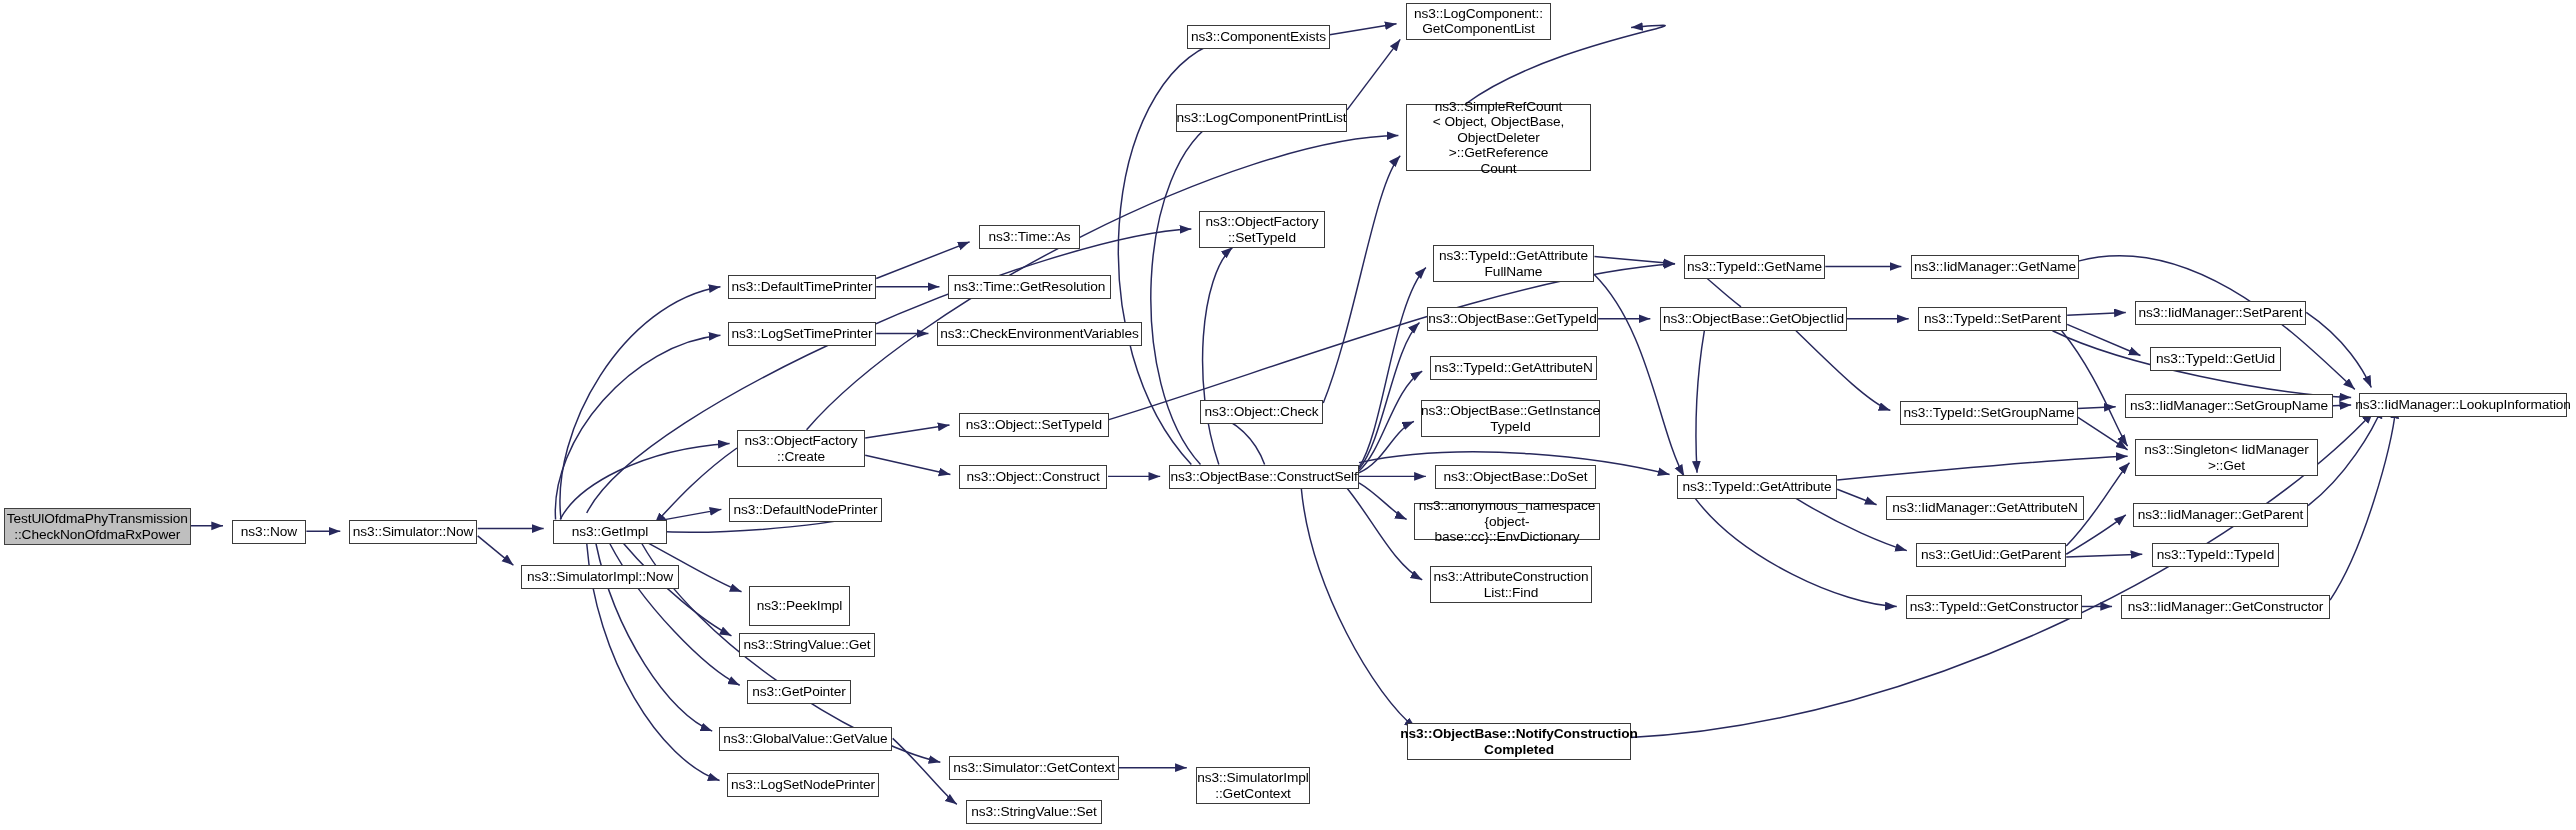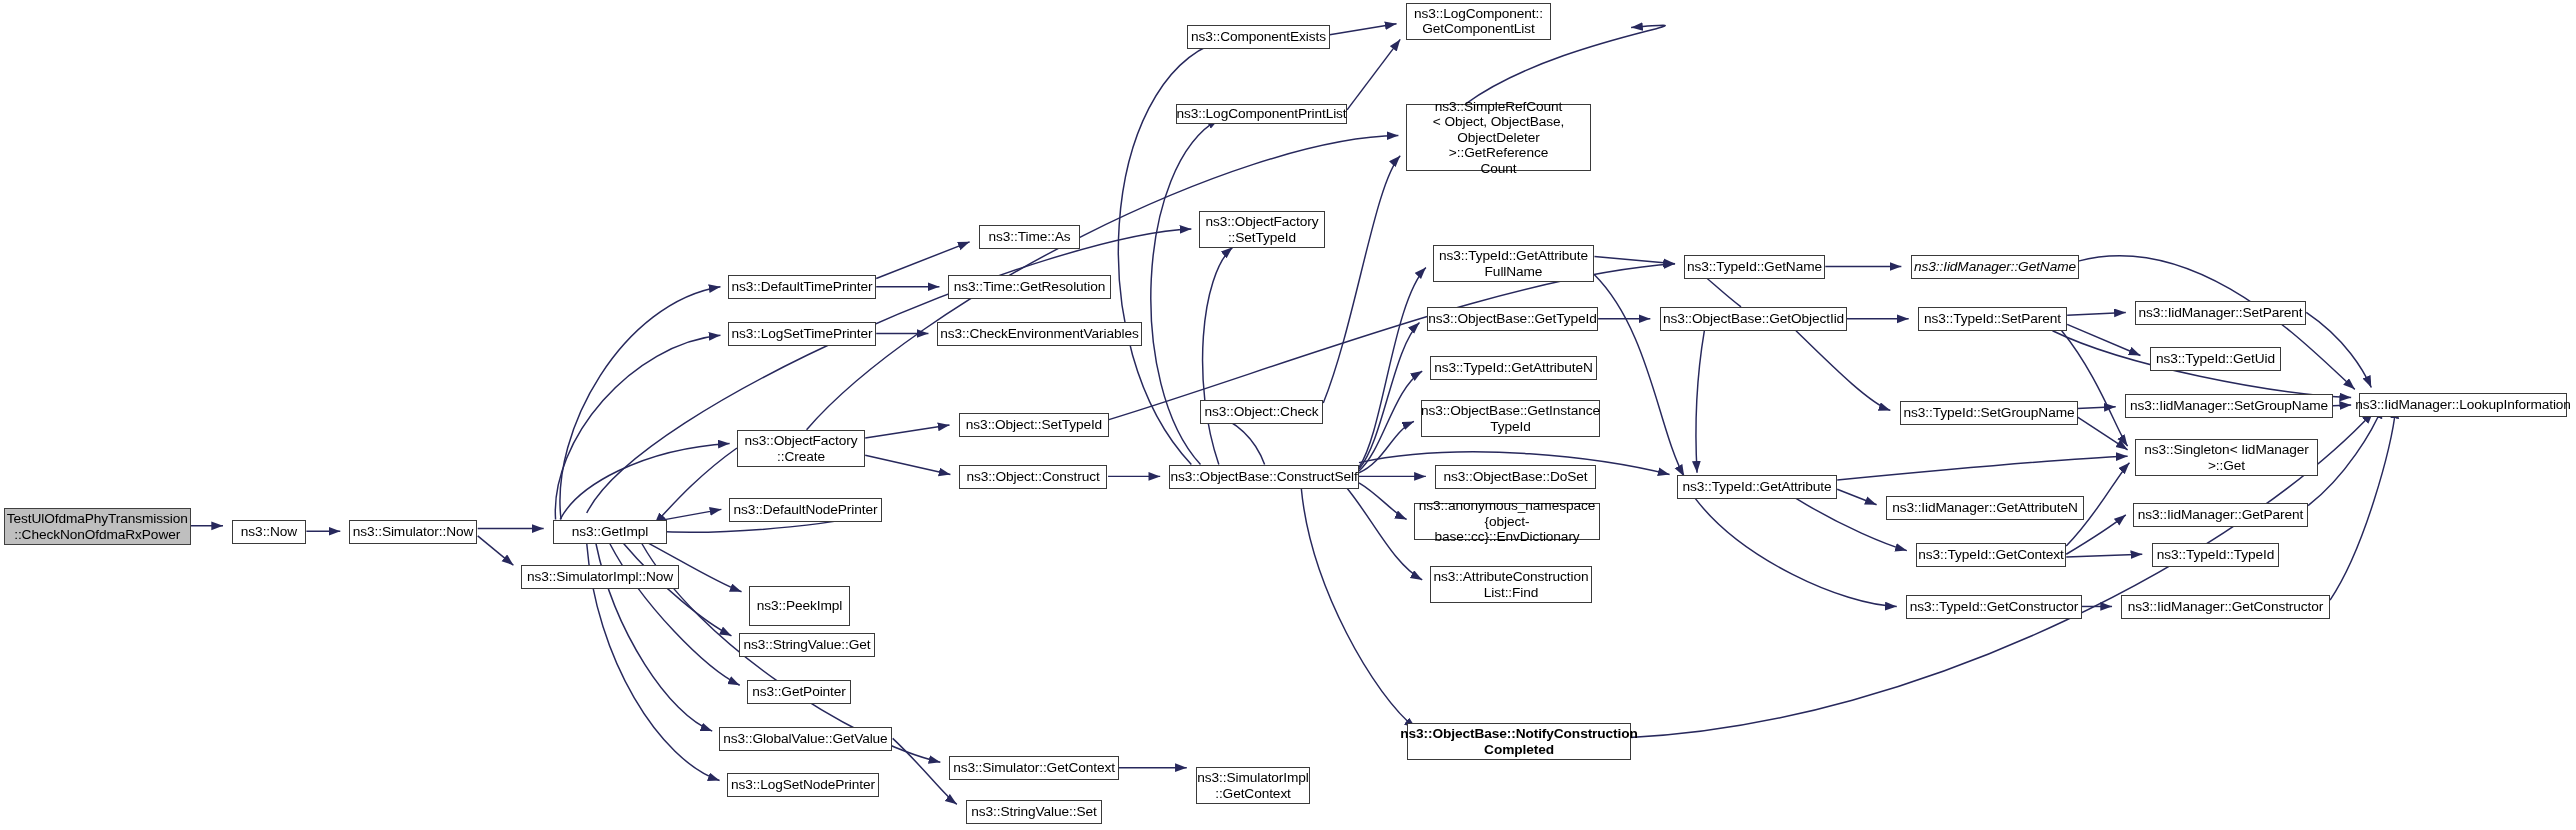--- a/index.html
+++ b/index.html
@@ -138,21 +138,21 @@
       <div class="node" style="left: 719px; top: 727px; width: 173px; height: 24px;"><span class="lbl">ns3::GlobalValue::GetValue</span></div>
       <div class="node" style="left: 727px; top: 773px; width: 152px; height: 24px;"><span class="lbl">ns3::LogSetNodePrinter</span></div>
       <div class="node" style="left: 979px; top: 225px; width: 101px; height: 24px;"><span class="lbl">ns3::Time::As</span></div>
       <div class="node" style="left: 948px; top: 275px; width: 163px; height: 24px;"><span class="lbl">ns3::Time::GetResolution</span></div>
       <div class="node" style="left: 937px; top: 322px; width: 205px; height: 24px; justify-content: center;"><span class="lbl">ns3::CheckEnvironmentVariables</span></div>
       <div class="node" style="left: 959px; top: 413px; width: 150px; height: 24px;"><span class="lbl">ns3::Object::SetTypeId</span></div>
       <div class="node" style="left: 959px; top: 465px; width: 148px; height: 24px;"><span class="lbl">ns3::Object::Construct</span></div>
       <div class="node" style="left: 949px; top: 756px; width: 170px; height: 24px;"><span class="lbl">ns3::Simulator::GetContext</span></div>
       <div class="node" style="left: 966px; top: 800px; width: 136px; height: 24px;"><span class="lbl">ns3::StringValue::Set</span></div>
       <div class="node" style="left: 1187px; top: 25px; width: 143px; height: 24px;"><span class="lbl">ns3::ComponentExists</span></div>
-      <div class="node" style="left: 1176px; top: 104px; width: 171px; height: 20px; text-align: right;"><span class="lbl">ns3::LogComponentPrintList</span></div>
+      <div class="node" style="left: 1176px; top: 104px; width: 171px; height: 28px; text-align: right;"><span class="lbl">ns3::LogComponentPrintList</span></div>
       <div class="node" style="left: 1199px; top: 211px; width: 126px; height: 37px;"><span class="lbl">ns3::ObjectFactory
 ::SetTypeId</span></div>
       <div class="node" style="left: 1200px; top: 400px; width: 123px; height: 24px;"><span class="lbl">ns3::Object::Check</span></div>
       <div class="node" style="left: 1169px; top: 465px; width: 190px; height: 24px;"><span class="lbl">ns3::ObjectBase::ConstructSelf</span></div>
       <div class="node" style="left: 1196px; top: 751px; width: 114px; height: 37px; margin-top: 16px;"><span class="lbl">ns3::SimulatorImpl
 ::GetContext</span></div>
       <div class="node" style="left: 1406px; top: 2.7px; width: 145px; height: 37px;"><span class="lbl">ns3::LogComponent::
 GetComponentList</span></div>
       <div class="node" style="left: 1406px; top: 104px; width: 185px; height: 67px;"><span class="lbl">ns3::SimpleRefCount
 &lt; Object, ObjectBase,
@@ -167,25 +167,25 @@
       <div class="node" style="left: 1435px; top: 465px; width: 161px; height: 24px;"><span class="lbl">ns3::ObjectBase::DoSet</span></div>
       <div class="node" style="left: 1414px; top: 503px; width: 186px; height: 37px;"><span class="lbl">ns3::anonymous_namespace
 {object-base::cc}::EnvDictionary</span></div>
       <div class="node" style="left: 1430px; top: 566px; width: 162px; height: 37px;"><span class="lbl">ns3::AttributeConstruction
 List::Find</span></div>
       <div class="node" style="left: 1407px; top: 723px; width: 224px; height: 37px; font-weight: bold;"><span class="lbl">ns3::ObjectBase::NotifyConstruction
 Completed</span></div>
       <div class="node" style="left: 1677px; top: 475px; width: 160px; height: 24px;"><span class="lbl">ns3::TypeId::GetAttribute</span></div>
       <div class="node" style="left: 1684px; top: 255px; width: 141px; height: 24px;"><span class="lbl">ns3::TypeId::GetName</span></div>
       <div class="node" style="left: 1660px; top: 307px; width: 187px; height: 24px;"><span class="lbl">ns3::ObjectBase::GetObjectIid</span></div>
-      <div class="node" style="left: 1911px; top: 255px; width: 168px; height: 24px; font-style: italic;"><span class="lbl">ns3::IidManager::GetName</span></div>
+      <div class="node" style="left: 1911px; top: 255px; width: 168px; height: 24px;"><span class="lbl">ns3::IidManager::GetName</span></div>
       <div class="node" style="left: 1918px; top: 307px; width: 149px; height: 24px;"><span class="lbl">ns3::TypeId::SetParent</span></div>
       <div class="node" style="left: 1900px; top: 401px; width: 178px; height: 24px;"><span class="lbl">ns3::TypeId::SetGroupName</span></div>
       <div class="node" style="left: 1886px; top: 496px; width: 198px; height: 24px;"><span class="lbl">ns3::IidManager::GetAttributeN</span></div>
-      <div class="node" style="left: 1916px; top: 543px; width: 150px; height: 24px;"><span class="lbl">ns3::TypeId::GetContext</span></div>
+      <div class="node" style="left: 1916px; top: 543px; width: 150px; height: 24px;"><span class="lbl">ns3::GetUid::GetParent</span></div>
       <div class="node" style="left: 1906px; top: 595px; width: 176px; height: 24px;"><span class="lbl">ns3::TypeId::GetConstructor</span></div>
       <div class="node" style="left: 2135px; top: 301px; width: 171px; height: 24px;"><span class="lbl">ns3::IidManager::SetParent</span></div>
       <div class="node" style="left: 2150px; top: 347px; width: 131px; height: 24px;"><span class="lbl">ns3::TypeId::GetUid</span></div>
       <div class="node" style="left: 2125px; top: 394px; width: 208px; height: 24px;"><span class="lbl">ns3::IidManager::SetGroupName</span></div>
       <div class="node" style="left: 2135px; top: 439px; width: 183px; height: 37px;"><span class="lbl">ns3::Singleton&lt; IidManager
 &gt;::Get</span></div>
       <div class="node" style="left: 2133px; top: 503px; width: 175px; height: 24px;"><span class="lbl">ns3::IidManager::GetParent</span></div>
       <div class="node" style="left: 2152px; top: 543px; width: 127px; height: 24px;"><span class="lbl">ns3::TypeId::TypeId</span></div>
       <div class="node" style="left: 2121px; top: 595px; width: 209px; height: 24px;"><span class="lbl">ns3::IidManager::GetConstructor</span></div>
       <div class="node" style="left: 2359px; top: 393px; width: 208px; height: 24px;"><span class="lbl">ns3::IidManager::LookupInformation</span></div>

